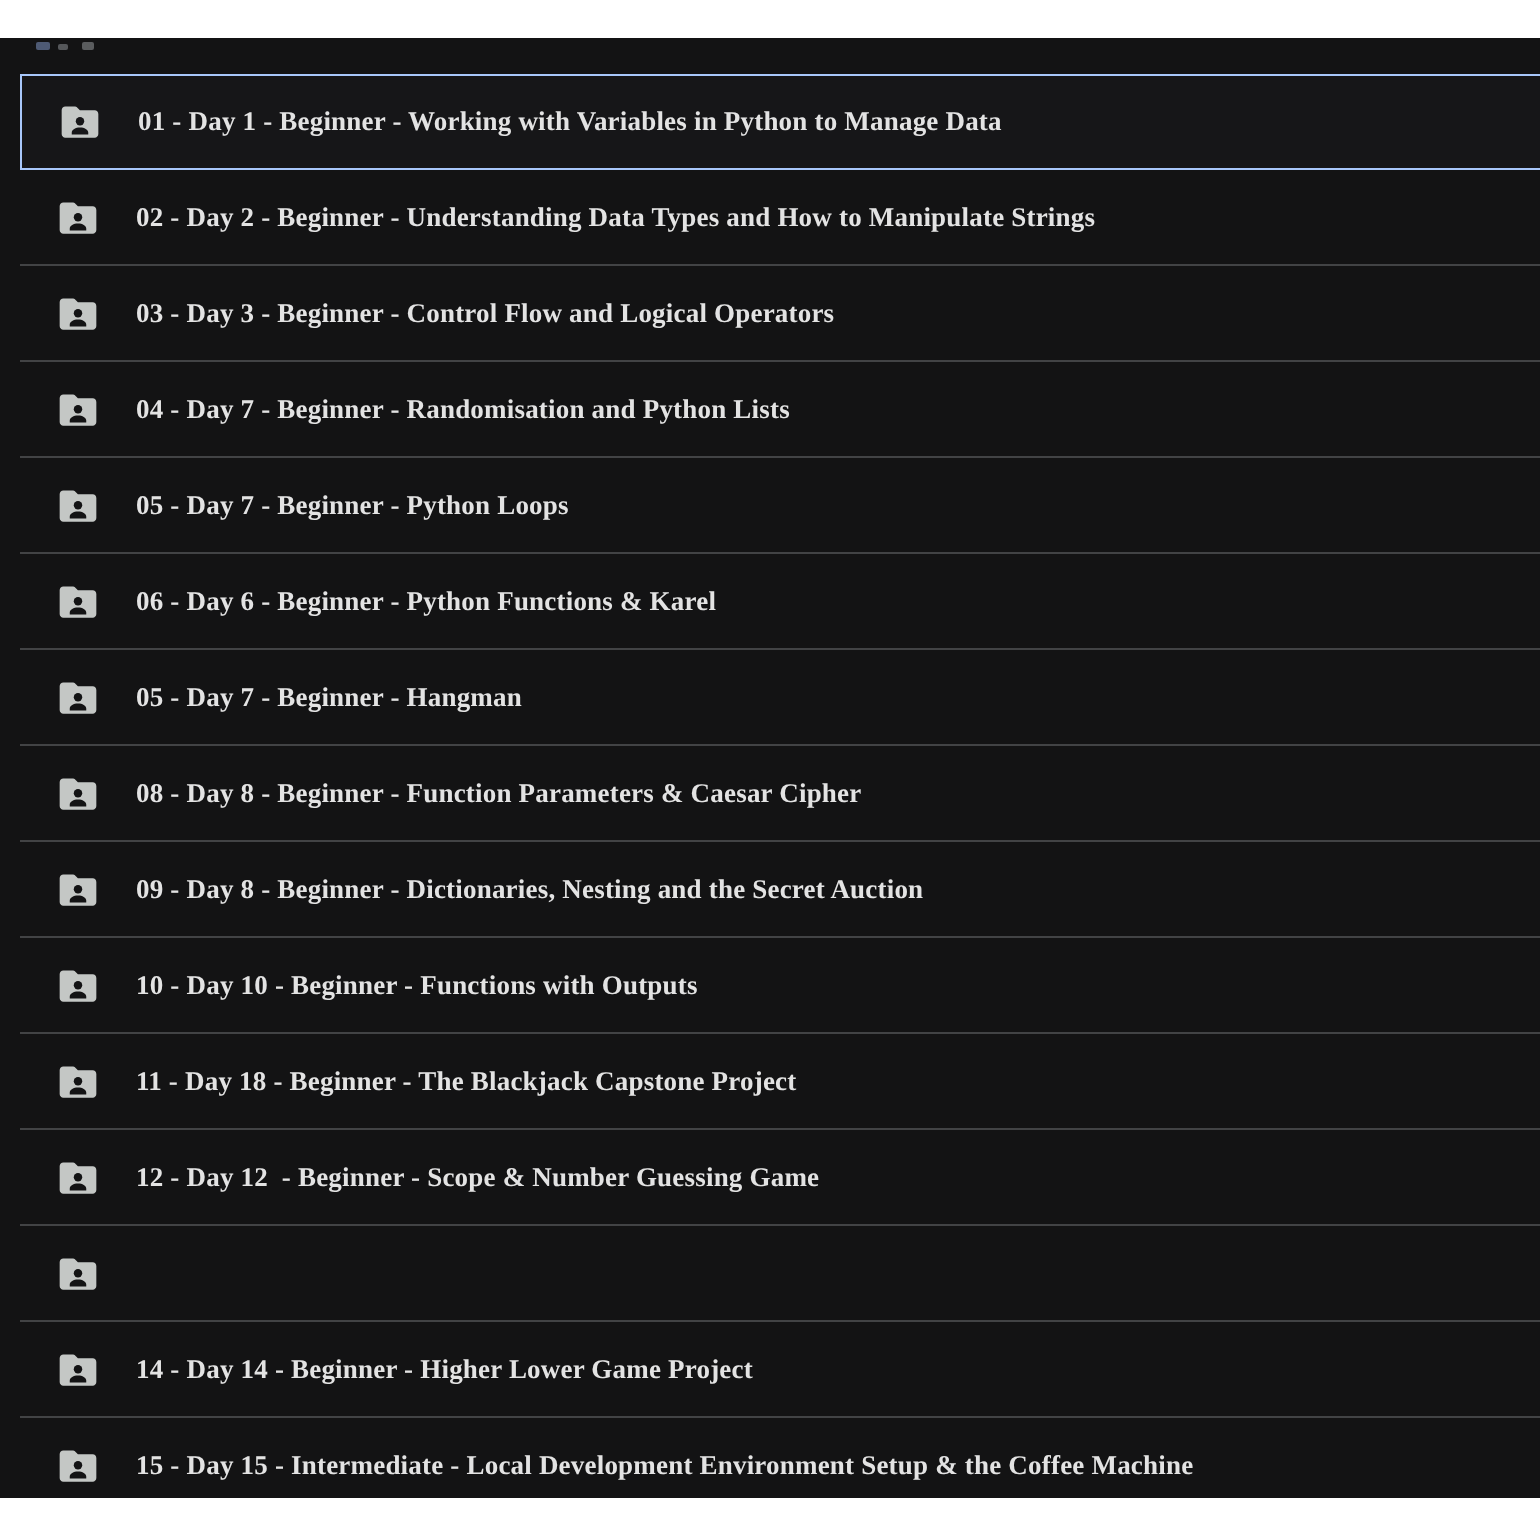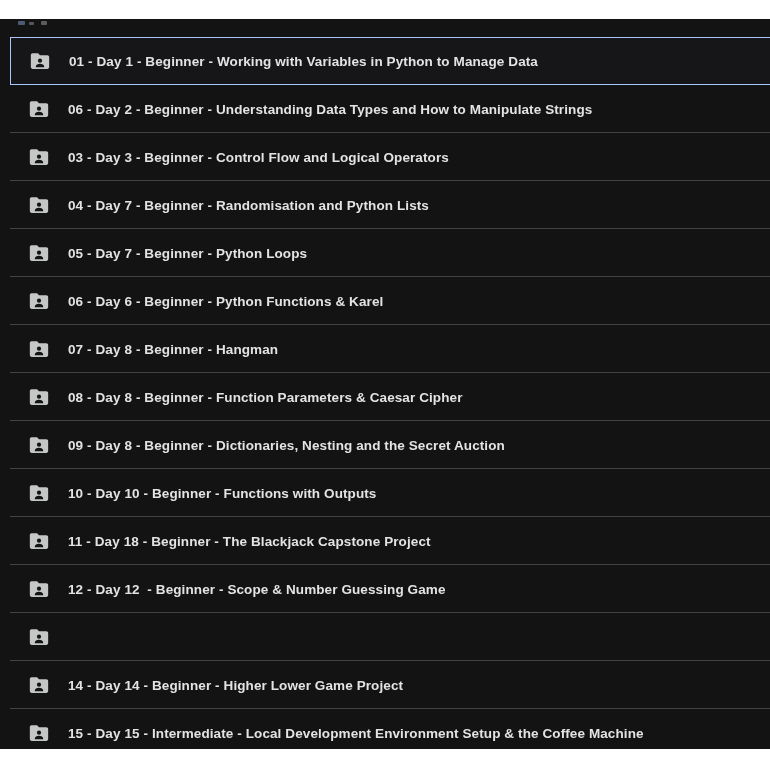--- a/index.html
+++ b/index.html
@@ -14,20 +14,21 @@
     position: absolute; left: 0; right: 0; background: #ffffff;
   }
   .band.top { top: 0; height: 19px; }
   .band.bottom { top: 749px; height: 21px; }
 
   .content {
     position: absolute;
     left: 0; right: 0; top: 19px; height: 730px;
     background: var(--bg, #131314);
     overflow: hidden;
+    font-family: Liberation Serif, serif;
   }
 
   
   .remnant { position: absolute; border-radius: 1px; }
   .remnant.r1 { left: 18px; top: 2px; width: 7px; height: 4px; background: #4e5a74; }
   .remnant.r2 { left: 29px; top: 3px; width: 5px; height: 3px; background: #55575a; }
   .remnant.r3 { left: 41px; top: 2px; width: 6px; height: 4px; background: #5a5c5e; }
 
   .list {
     position: absolute;
@@ -89,21 +90,21 @@
   </div>
 
   <div class="row">
     <span class="icon">
       <svg viewBox="0 0 24 24" aria-hidden="true">
         <path class="folder-body" fill="#c4c7c5" d="M4 3.5h5.4c.3 0 .55.1.75.3l1.8 1.8H20c1.1 0 2 .9 2 2v11c0 1.1-.9 2-2 2H4c-1.1 0-2-.9-2-2v-13c0-1.1.9-2 2-2z"></path>
         <circle class="person-head" fill="#131314" cx="12" cy="11.6" r="2.3"></circle>
         <path class="person-body" fill="#131314" d="M12 15c-2.4 0-4.5 1.15-4.5 2.7v1.1h9v-1.1c0-1.55-2.1-2.7-4.5-2.7z"></path>
       </svg>
     </span>
-    <span class="label">06 - Day 2 - Beginner - Understanding Data Types and How to Manipulate Strings</span>
+    <span class="label">02 - Day 2 - Beginner - Understanding Data Types and How to Manipulate Strings</span>
   </div>
 
   <div class="row">
     <span class="icon">
       <svg viewBox="0 0 24 24" aria-hidden="true">
         <path class="folder-body" fill="#c4c7c5" d="M4 3.5h5.4c.3 0 .55.1.75.3l1.8 1.8H20c1.1 0 2 .9 2 2v11c0 1.1-.9 2-2 2H4c-1.1 0-2-.9-2-2v-13c0-1.1.9-2 2-2z"></path>
         <circle class="person-head" fill="#131314" cx="12" cy="11.6" r="2.3"></circle>
         <path class="person-body" fill="#131314" d="M12 15c-2.4 0-4.5 1.15-4.5 2.7v1.1h9v-1.1c0-1.55-2.1-2.7-4.5-2.7z"></path>
       </svg>
     </span>
@@ -144,21 +145,21 @@
   </div>
 
   <div class="row">
     <span class="icon">
       <svg viewBox="0 0 24 24" aria-hidden="true">
         <path class="folder-body" fill="#c4c7c5" d="M4 3.5h5.4c.3 0 .55.1.75.3l1.8 1.8H20c1.1 0 2 .9 2 2v11c0 1.1-.9 2-2 2H4c-1.1 0-2-.9-2-2v-13c0-1.1.9-2 2-2z"></path>
         <circle class="person-head" fill="#131314" cx="12" cy="11.6" r="2.3"></circle>
         <path class="person-body" fill="#131314" d="M12 15c-2.4 0-4.5 1.15-4.5 2.7v1.1h9v-1.1c0-1.55-2.1-2.7-4.5-2.7z"></path>
       </svg>
     </span>
-    <span class="label">07 - Day 8 - Beginner - Hangman</span>
+    <span class="label">05 - Day 7 - Beginner - Hangman</span>
   </div>
 
   <div class="row">
     <span class="icon">
       <svg viewBox="0 0 24 24" aria-hidden="true">
         <path class="folder-body" fill="#c4c7c5" d="M4 3.5h5.4c.3 0 .55.1.75.3l1.8 1.8H20c1.1 0 2 .9 2 2v11c0 1.1-.9 2-2 2H4c-1.1 0-2-.9-2-2v-13c0-1.1.9-2 2-2z"></path>
         <circle class="person-head" fill="#131314" cx="12" cy="11.6" r="2.3"></circle>
         <path class="person-body" fill="#131314" d="M12 15c-2.4 0-4.5 1.15-4.5 2.7v1.1h9v-1.1c0-1.55-2.1-2.7-4.5-2.7z"></path>
       </svg>
     </span>

